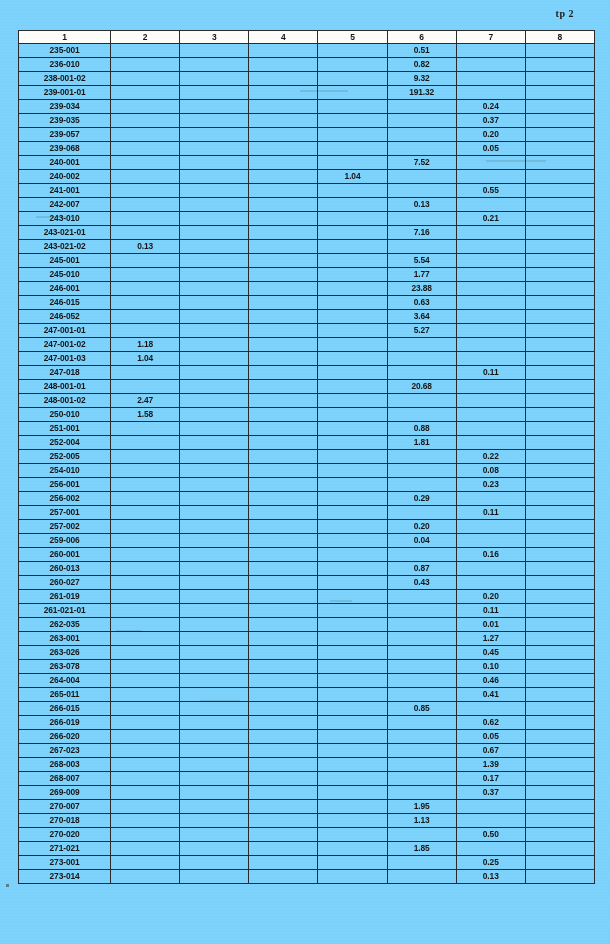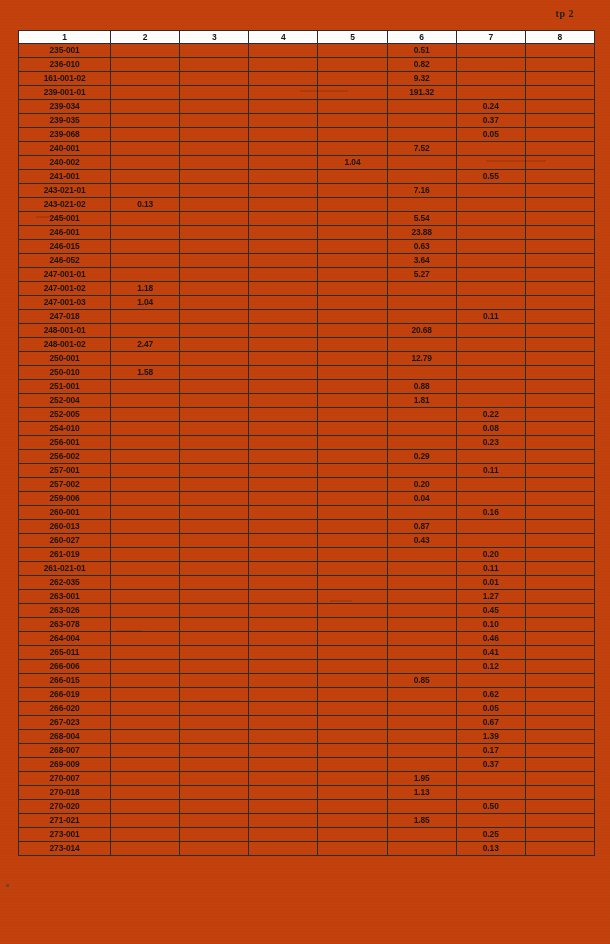--- a/index.html
+++ b/index.html
@@ -13,21 +13,21 @@
     font-family: "Liberation Sans", sans-serif;
     color: #1a1a1a;
     position: relative;
     overflow: hidden;
   }
   .page {
     position: absolute;
     left: 0; top: 0;
     width: 610px;
     height: 944px;
-    background: #c2410c;
+    background: #7dd3fc;
   }
   
   .page-header {
     position: absolute;
     right: 36px;
     top: 8px;
     font-size: 10px;
     font-family: "Liberation Serif", serif;
     font-weight: bold;
     letter-spacing: 0.5px;
@@ -147,21 +147,21 @@
             <td class="code">236-010</td>
             <td class="val"></td>
             <td class="val"></td>
             <td class="val"></td>
             <td class="val"></td>
             <td class="val">0.82</td>
             <td class="val"></td>
             <td class="val"></td>
           </tr>
           <tr>
-            <td class="code">161-001-02</td>
+            <td class="code">238-001-02</td>
             <td class="val"></td>
             <td class="val"></td>
             <td class="val"></td>
             <td class="val"></td>
             <td class="val">9.32</td>
             <td class="val"></td>
             <td class="val"></td>
           </tr>
           <tr>
             <td class="code">239-001-01</td>
@@ -187,20 +187,30 @@
             <td class="code">239-035</td>
             <td class="val"></td>
             <td class="val"></td>
             <td class="val"></td>
             <td class="val"></td>
             <td class="val"></td>
             <td class="val">0.37</td>
             <td class="val"></td>
           </tr>
           <tr>
+            <td class="code">239-057</td>
+            <td class="val"></td>
+            <td class="val"></td>
+            <td class="val"></td>
+            <td class="val"></td>
+            <td class="val"></td>
+            <td class="val">0.20</td>
+            <td class="val"></td>
+          </tr>
+          <tr>
             <td class="code">239-068</td>
             <td class="val"></td>
             <td class="val"></td>
             <td class="val"></td>
             <td class="val"></td>
             <td class="val"></td>
             <td class="val">0.05</td>
             <td class="val"></td>
           </tr>
           <tr>
@@ -224,20 +234,40 @@
             <td class="val"></td>
           </tr>
           <tr>
             <td class="code">241-001</td>
             <td class="val"></td>
             <td class="val"></td>
             <td class="val"></td>
             <td class="val"></td>
             <td class="val"></td>
             <td class="val">0.55</td>
+            <td class="val"></td>
+          </tr>
+          <tr>
+            <td class="code">242-007</td>
+            <td class="val"></td>
+            <td class="val"></td>
+            <td class="val"></td>
+            <td class="val"></td>
+            <td class="val">0.13</td>
+            <td class="val"></td>
+            <td class="val"></td>
+          </tr>
+          <tr>
+            <td class="code">243-010</td>
+            <td class="val"></td>
+            <td class="val"></td>
+            <td class="val"></td>
+            <td class="val"></td>
+            <td class="val"></td>
+            <td class="val">0.21</td>
             <td class="val"></td>
           </tr>
           <tr>
             <td class="code">243-021-01</td>
             <td class="val"></td>
             <td class="val"></td>
             <td class="val"></td>
             <td class="val"></td>
             <td class="val">7.16</td>
             <td class="val"></td>
@@ -257,20 +287,30 @@
             <td class="code">245-001</td>
             <td class="val"></td>
             <td class="val"></td>
             <td class="val"></td>
             <td class="val"></td>
             <td class="val">5.54</td>
             <td class="val"></td>
             <td class="val"></td>
           </tr>
           <tr>
+            <td class="code">245-010</td>
+            <td class="val"></td>
+            <td class="val"></td>
+            <td class="val"></td>
+            <td class="val"></td>
+            <td class="val">1.77</td>
+            <td class="val"></td>
+            <td class="val"></td>
+          </tr>
+          <tr>
             <td class="code">246-001</td>
             <td class="val"></td>
             <td class="val"></td>
             <td class="val"></td>
             <td class="val"></td>
             <td class="val">23.88</td>
             <td class="val"></td>
             <td class="val"></td>
           </tr>
           <tr>
@@ -347,30 +387,20 @@
             <td class="code">248-001-02</td>
             <td class="val">2.47</td>
             <td class="val"></td>
             <td class="val"></td>
             <td class="val"></td>
             <td class="val"></td>
             <td class="val"></td>
             <td class="val"></td>
           </tr>
           <tr>
-            <td class="code">250-001</td>
-            <td class="val"></td>
-            <td class="val"></td>
-            <td class="val"></td>
-            <td class="val"></td>
-            <td class="val">12.79</td>
-            <td class="val"></td>
-            <td class="val"></td>
-          </tr>
-          <tr>
             <td class="code">250-010</td>
             <td class="val">1.58</td>
             <td class="val"></td>
             <td class="val"></td>
             <td class="val"></td>
             <td class="val"></td>
             <td class="val"></td>
             <td class="val"></td>
           </tr>
           <tr>
@@ -567,30 +597,20 @@
             <td class="code">265-011</td>
             <td class="val"></td>
             <td class="val"></td>
             <td class="val"></td>
             <td class="val"></td>
             <td class="val"></td>
             <td class="val">0.41</td>
             <td class="val"></td>
           </tr>
           <tr>
-            <td class="code">266-006</td>
-            <td class="val"></td>
-            <td class="val"></td>
-            <td class="val"></td>
-            <td class="val"></td>
-            <td class="val"></td>
-            <td class="val">0.12</td>
-            <td class="val"></td>
-          </tr>
-          <tr>
             <td class="code">266-015</td>
             <td class="val"></td>
             <td class="val"></td>
             <td class="val"></td>
             <td class="val"></td>
             <td class="val">0.85</td>
             <td class="val"></td>
             <td class="val"></td>
           </tr>
           <tr>
@@ -617,21 +637,21 @@
             <td class="code">267-023</td>
             <td class="val"></td>
             <td class="val"></td>
             <td class="val"></td>
             <td class="val"></td>
             <td class="val"></td>
             <td class="val">0.67</td>
             <td class="val"></td>
           </tr>
           <tr>
-            <td class="code">268-004</td>
+            <td class="code">268-003</td>
             <td class="val"></td>
             <td class="val"></td>
             <td class="val"></td>
             <td class="val"></td>
             <td class="val"></td>
             <td class="val">1.39</td>
             <td class="val"></td>
           </tr>
           <tr>
             <td class="code">268-007</td>

